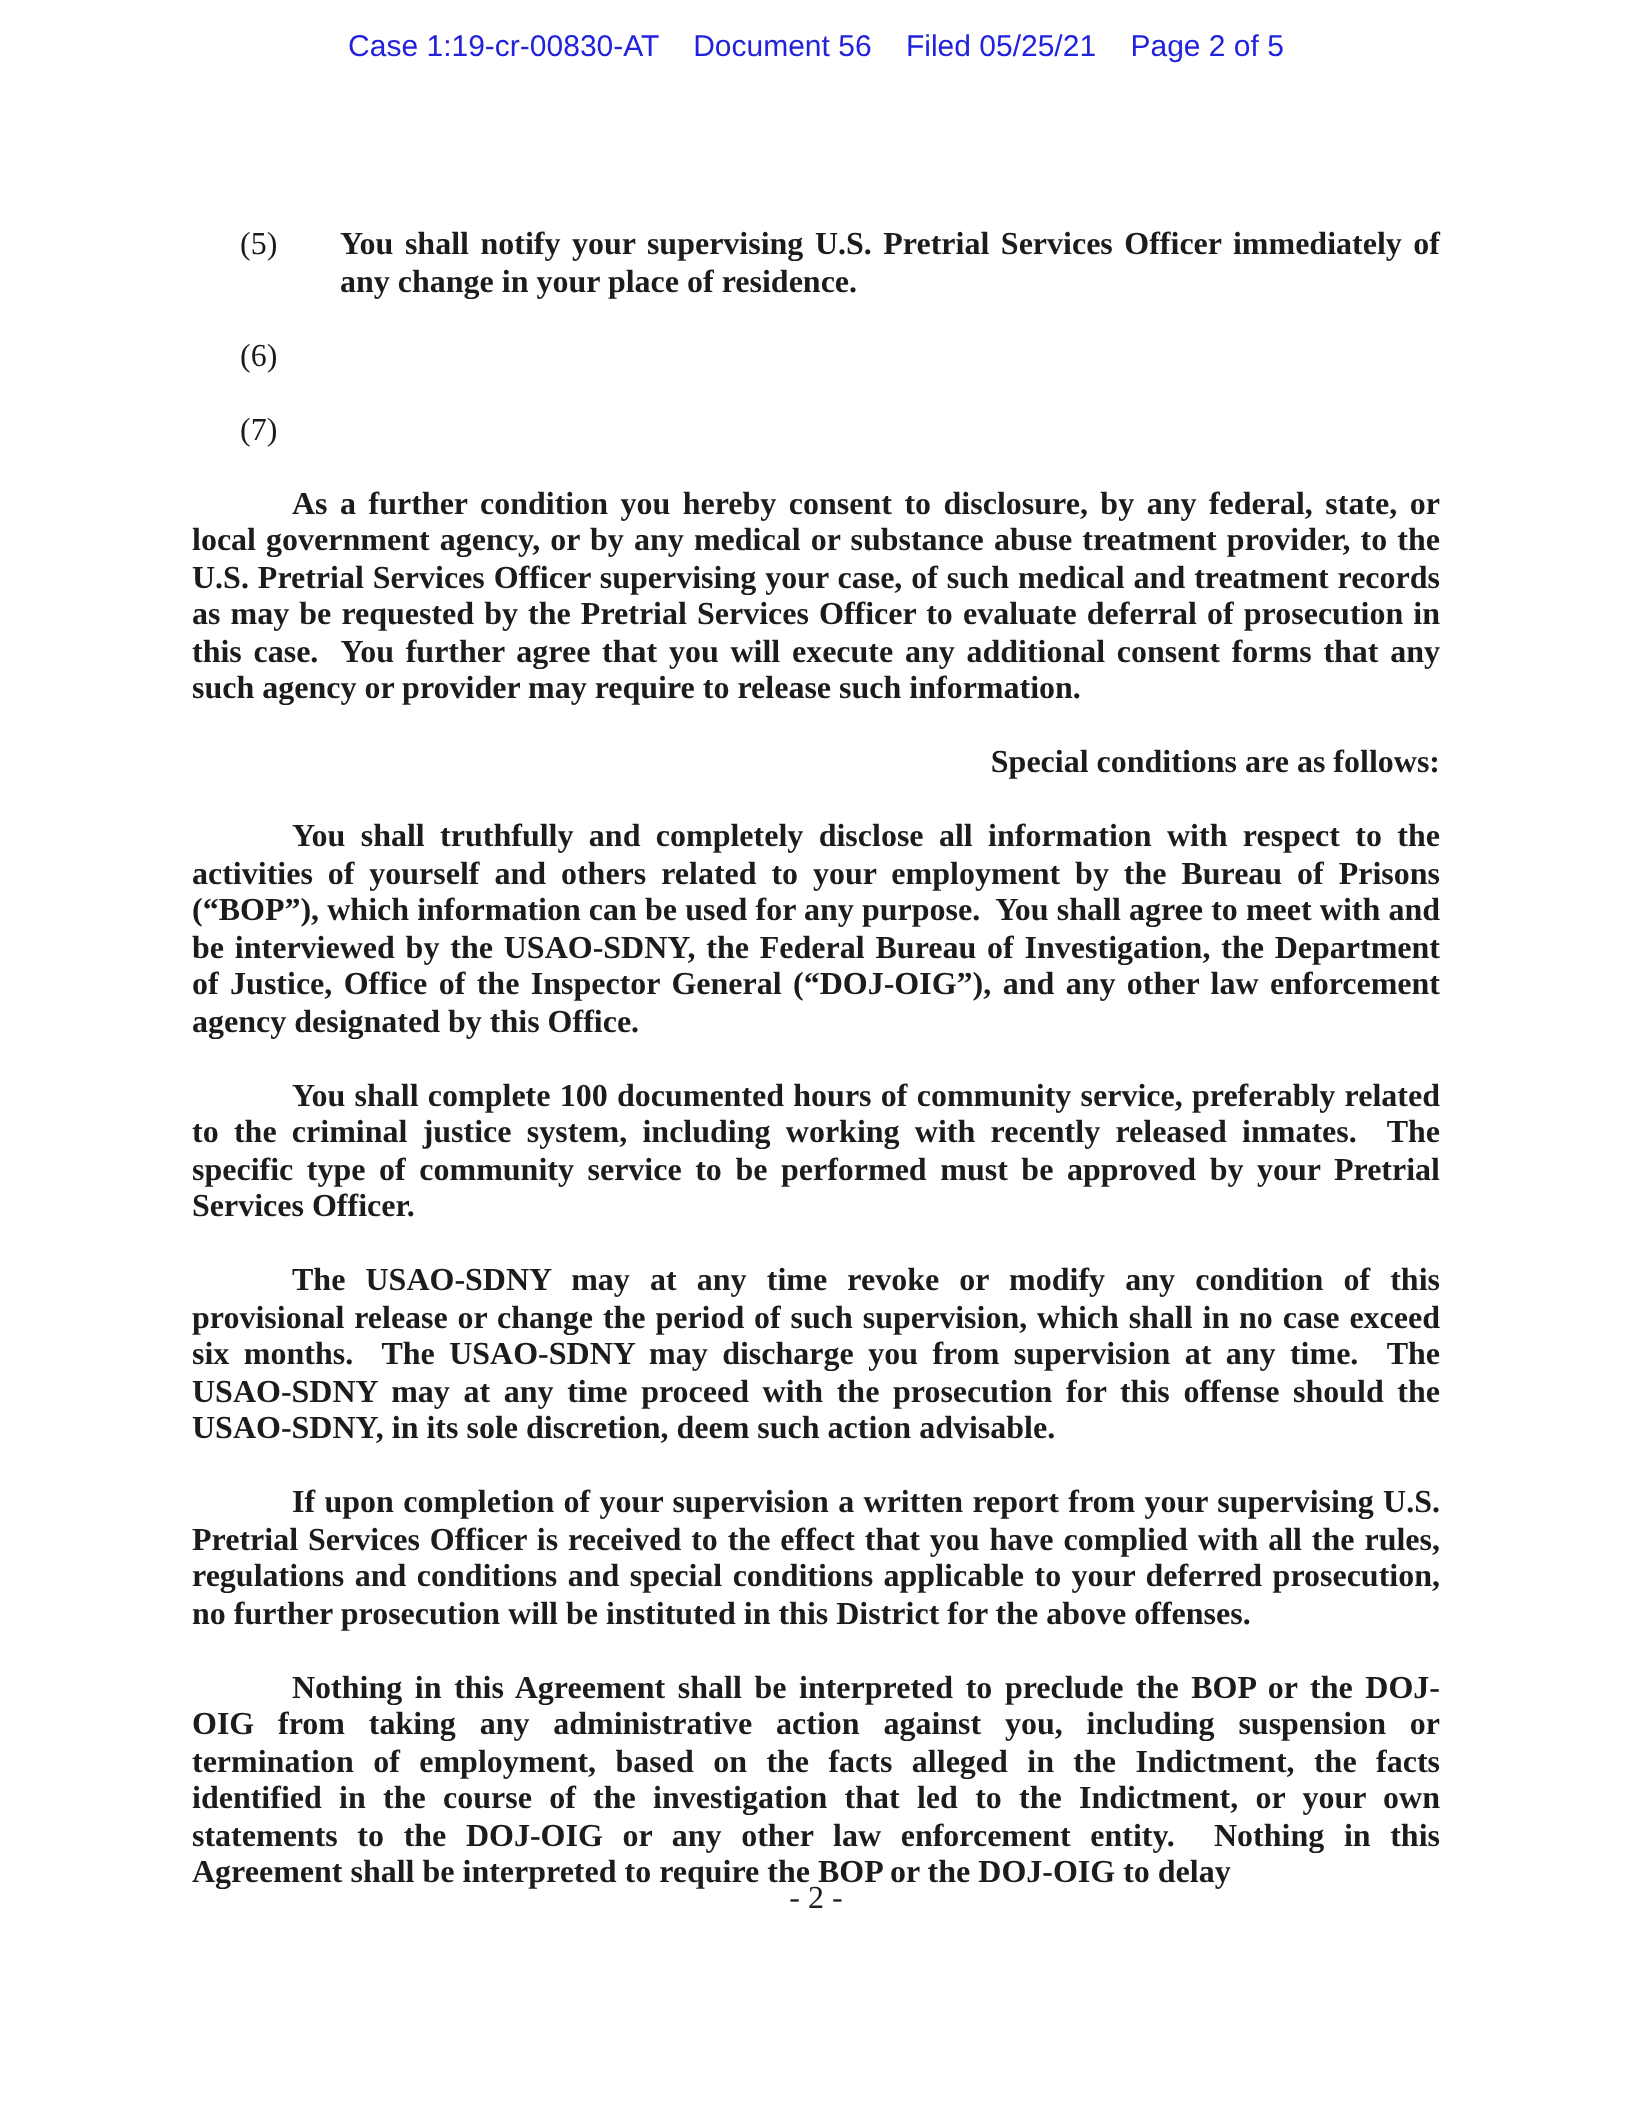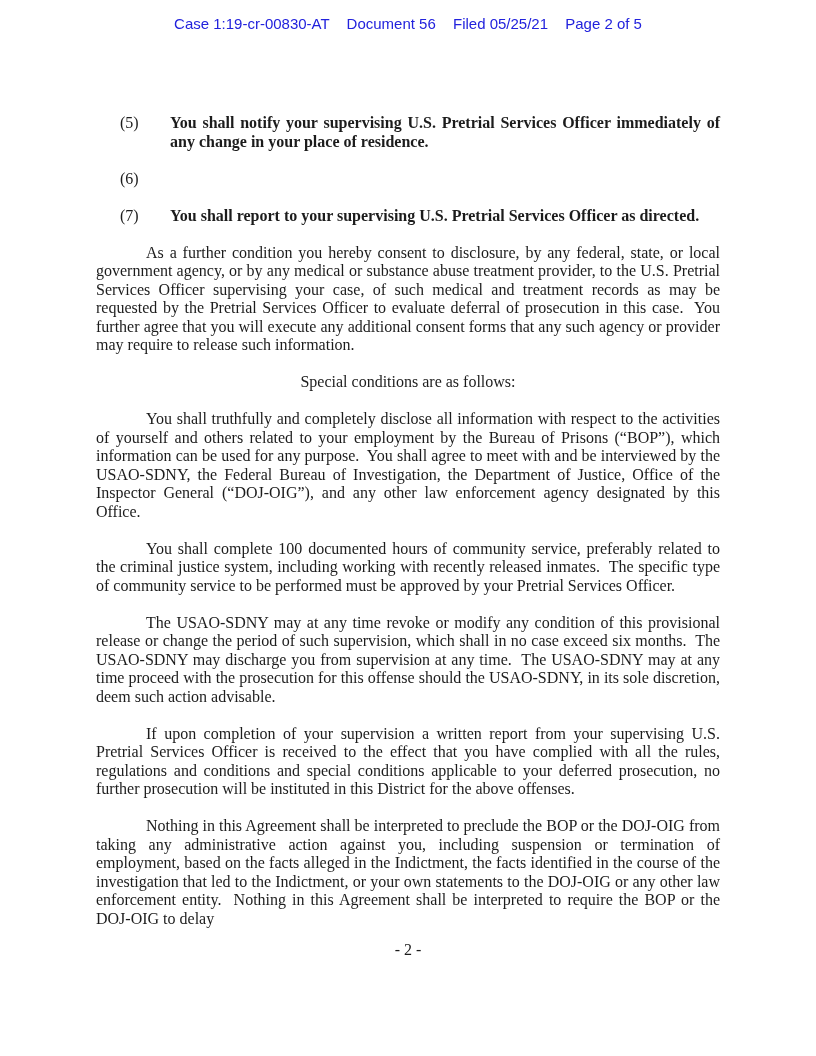--- a/index.html
+++ b/index.html
@@ -49,24 +49,25 @@
   }
   .list-item .txt {
     flex: 1 1 auto;
     text-align: justify;
     font-weight: bold;
   }
   p.para {
     margin: 0 0 18.5px 0;
     text-align: justify;
     text-indent: 50px;
+    font-weight: bold;
   }
   p.para.no-indent {
     text-indent: 0;
-    text-align: center;
+    text-align: right;
   }
   .footer {
     position: absolute;
     top: 941px;
     left: 0;
     width: 100%;
     text-align: center;
     font-size: 16px;
     color: #1c1c1c;
   }
@@ -89,21 +90,20 @@
       <div class="num">(5)</div>
       <div class="txt">You shall notify your supervising U.S. Pretrial Services Officer immediately of any change in your place of residence.</div>
     </div>
 
     <div class="list-item">
       <div class="num">(6)</div>
     </div>
 
     <div class="list-item">
       <div class="num">(7)</div>
-      <div class="txt">You shall report to your supervising U.S. Pretrial Services Officer as directed.</div>
     </div>
 
     <p class="para">As a further condition you hereby consent to disclosure, by any federal, state, or local government agency, or by any medical or substance abuse treatment provider, to the U.S. Pretrial Services Officer supervising your case, of such medical and treatment records as may be requested by the Pretrial Services Officer to evaluate deferral of prosecution in this case.&nbsp; You further agree that you will execute any additional consent forms that any such agency or provider may require to release such information.</p>
 
     <p class="para no-indent">Special conditions are as follows:</p>
 
     <p class="para">You shall truthfully and completely disclose all information with respect to the activities of yourself and others related to your employment by the Bureau of Prisons (“BOP”), which information can be used for any purpose.&nbsp; You shall agree to meet with and be interviewed by the USAO-SDNY, the Federal Bureau of Investigation, the Department of Justice, Office of the Inspector General (“DOJ-OIG”), and any other law enforcement agency designated by this Office.</p>
 
     <p class="para">You shall complete 100 documented hours of community service, preferably related to the criminal justice system, including working with recently released inmates.&nbsp; The specific type of community service to be performed must be approved by your Pretrial Services Officer.</p>
 

